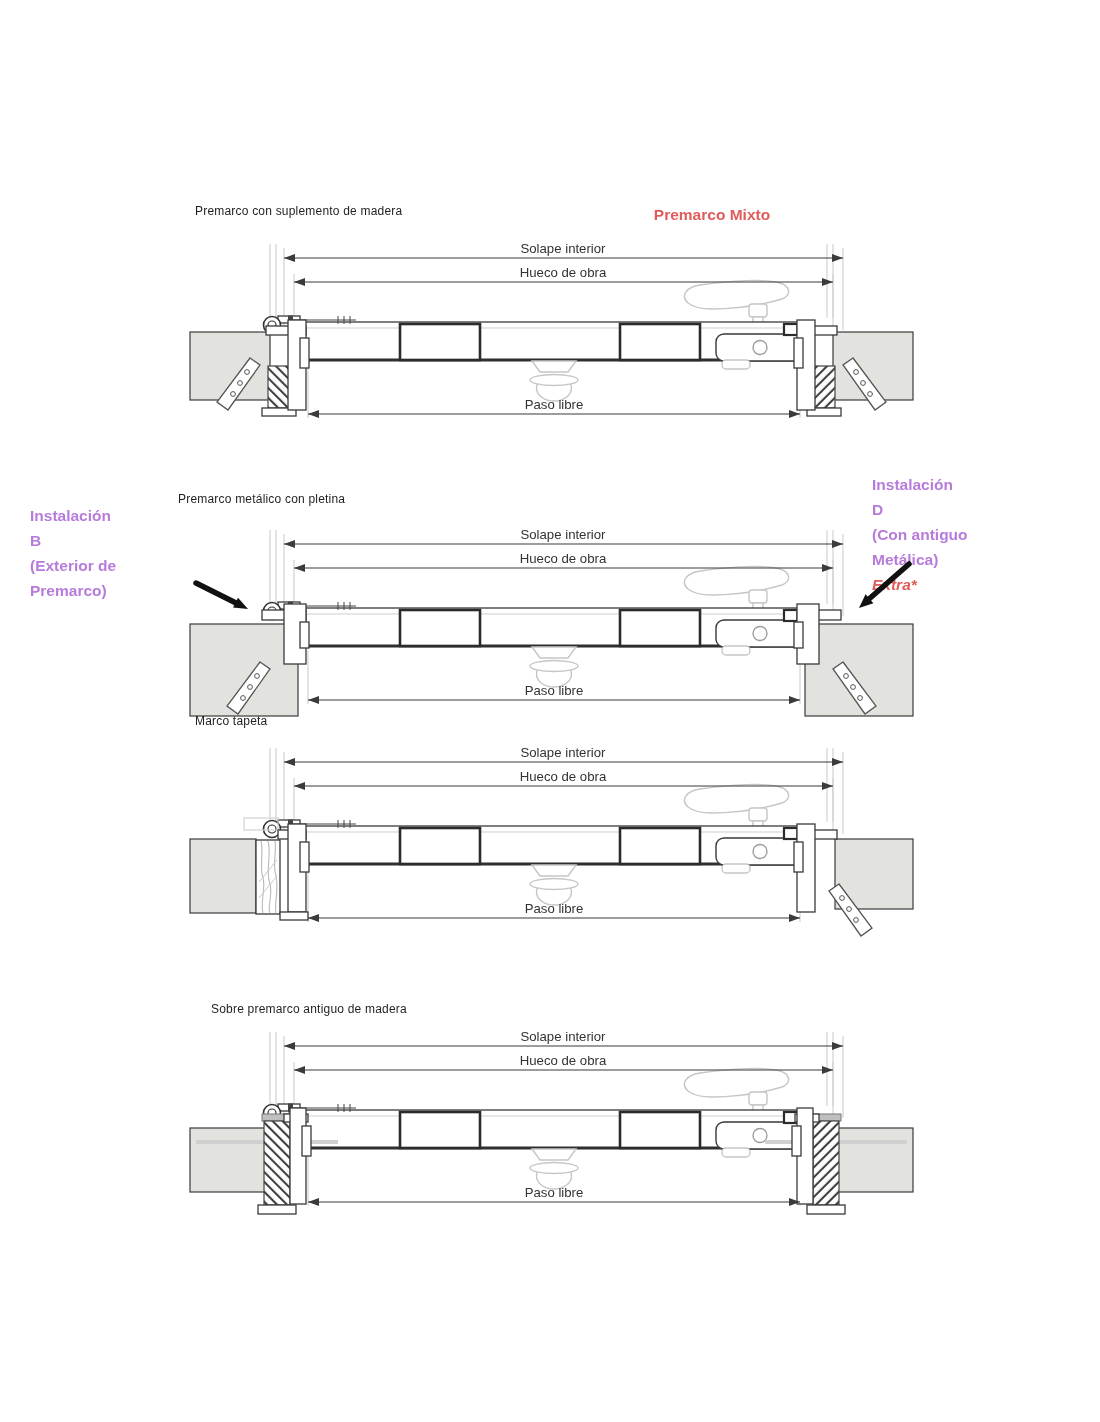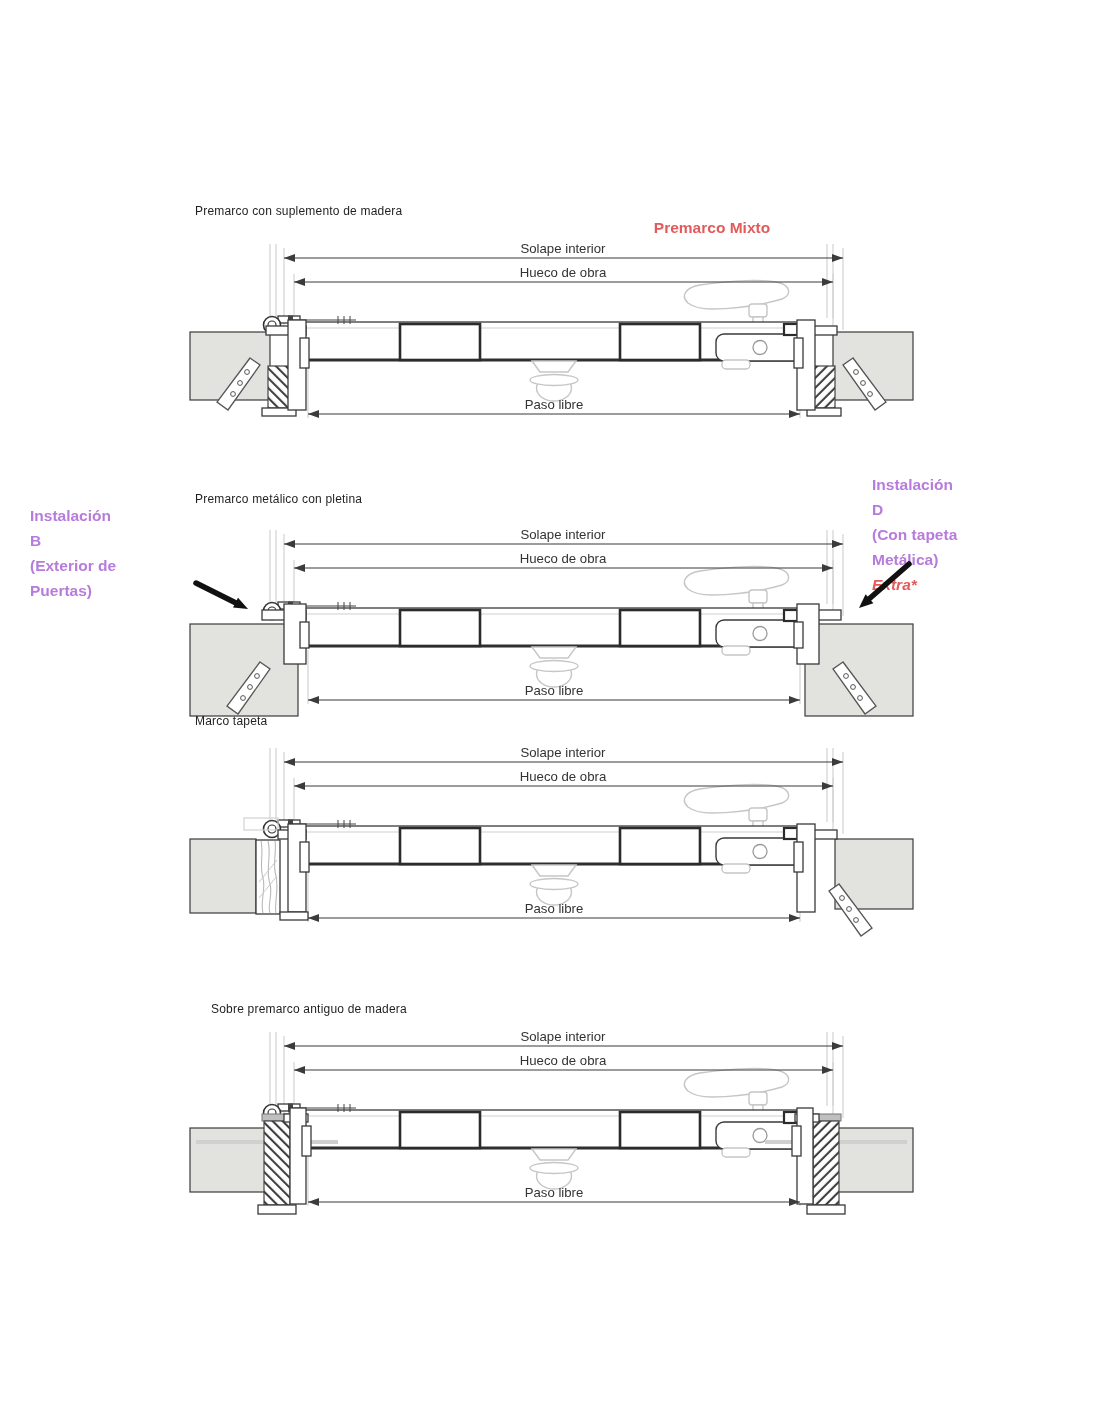--- a/index.html
+++ b/index.html
@@ -153,48 +153,48 @@
         <rect x="76" y="93" width="26" height="84" fill="url(#hatch)" stroke="#444" stroke-width="1.2"></rect>
         <rect class="prof" x="70" y="177" width="38" height="9"></rect>
         <rect class="prof" x="96" y="86" width="24" height="8"></rect>
         <rect class="prof" x="102" y="80" width="16" height="96"></rect>
         <rect class="prof" x="114" y="98" width="9" height="30"></rect>
       </g>
     </defs>
   </svg>
 
   <div class="sec-title" style="left:195px;top:204px">Premarco con suplemento de madera</div>
-  <div class="badge" style="left:612px;top:219px">Premarco Mixto</div>
+  <div class="badge" style="left:612px;top:206px">Premarco Mixto</div>
 
   <svg class="diagram" style="left:188px;top:240px" width="730" height="198" viewBox="0 0 730 198">
     <use href="#ext-lines"></use>
     <use href="#door-core"></use>
     <use href="#wall-s1"></use>
     <use href="#wall-s1" transform="translate(727,0) scale(-1,1)"></use>
     <use href="#dim-solape" y="18"></use>
     <use href="#dim-hueco" y="42"></use>
     <use href="#dim-paso" y="174"></use>
     <text class="dimtext" x="375" y="13">Solape interior</text>
     <text class="dimtext" x="375" y="37">Hueco de obra</text>
     <text class="dimtext" x="366" y="169">Paso libre</text>
   </svg>
 
-  <div class="sec-title" style="left:195px;top:492px">Premarco metálico con pletina</div>
+  <div class="sec-title" style="left:178px;top:492px">Premarco metálico con pletina</div>
 
   <div class="note" style="left:30px;top:503px">
     <div>Instalación</div>
     <div>B</div>
     <div>(Exterior de</div>
-    <div>Puertas)</div>
+    <div>Premarco)</div>
   </div>
 
   <div class="note" style="left:872px;top:472px">
     <div>Instalación</div>
     <div>D</div>
-    <div>(Con tapeta</div>
+    <div>(Con antiguo</div>
     <div>Metálica)</div>
     <div class="extra">Extra*</div>
   </div>
 
   <svg class="diagram" style="left:190px;top:575px" width="80" height="50" viewBox="0 0 80 50">
     <line class="arrow-line" x1="6" y1="8" x2="47" y2="28.5"></line>
     <polygon class="arrow-head" points="58,34 43,32.6 48,22.8"></polygon>
   </svg>
   <svg class="diagram" style="left:845px;top:558px" width="80" height="62" viewBox="0 0 80 62">
     <line class="arrow-line" x1="64" y1="6" x2="24" y2="41"></line>

